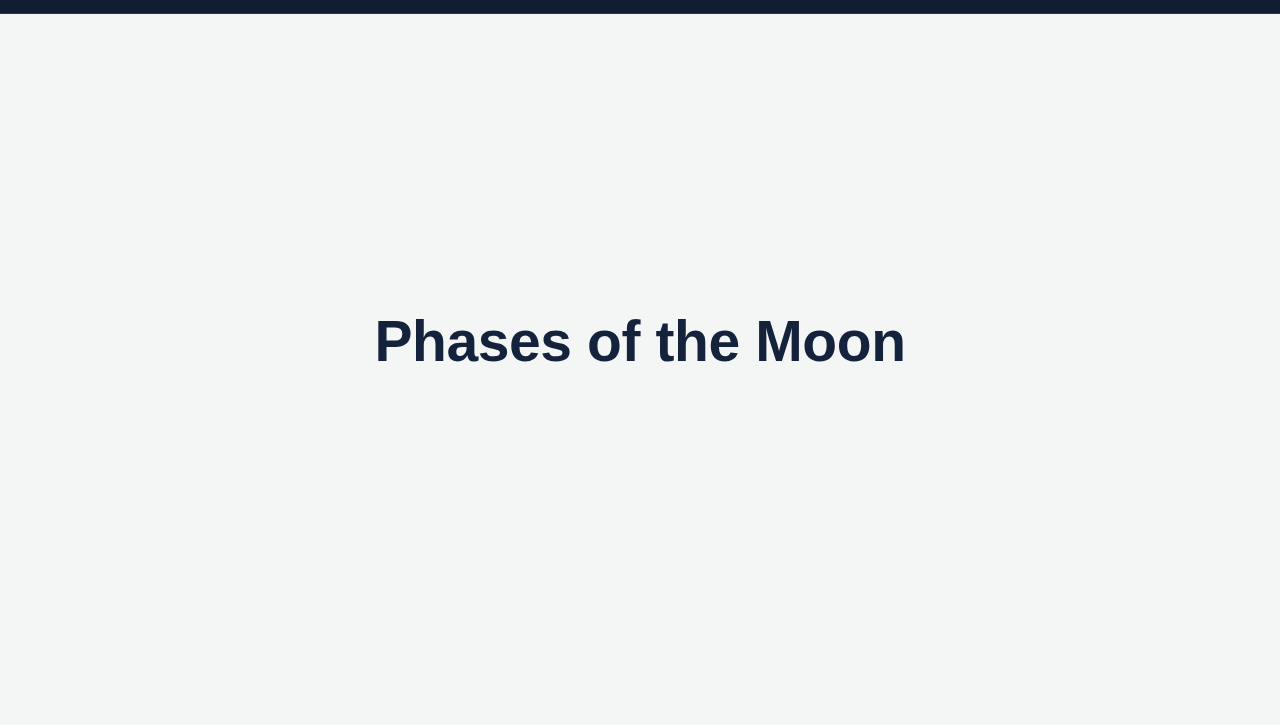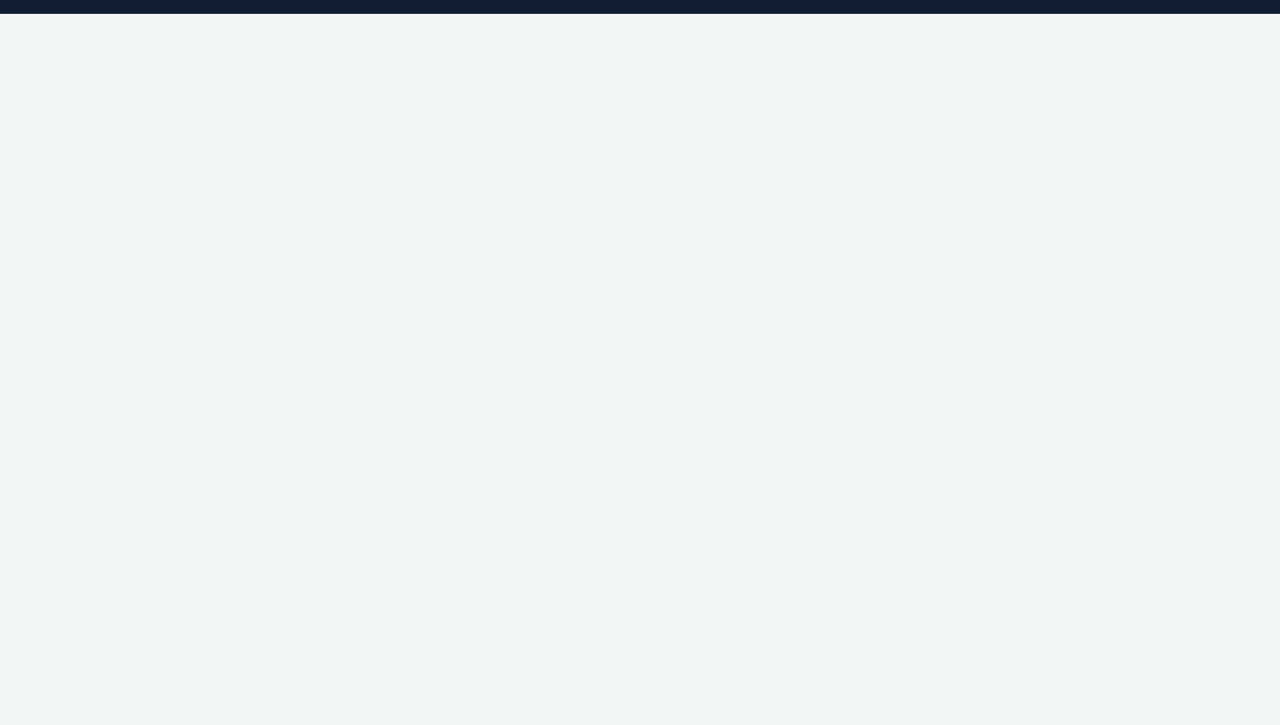--- a/index.html
+++ b/index.html
@@ -130,19 +130,20 @@
         <span></span>
       </nav>
     </div>
   </header>
 
   <main class="content">
     <div class="content-inner">
 
       <div class="content-slot slot-above"></div>
 
+      <h1 class="page-title">Phases of the Moon</h1>
 
       <div class="content-slot slot-below"></div>
 
     </div>
   </main>
 
 </div>
 
 </body></html>

